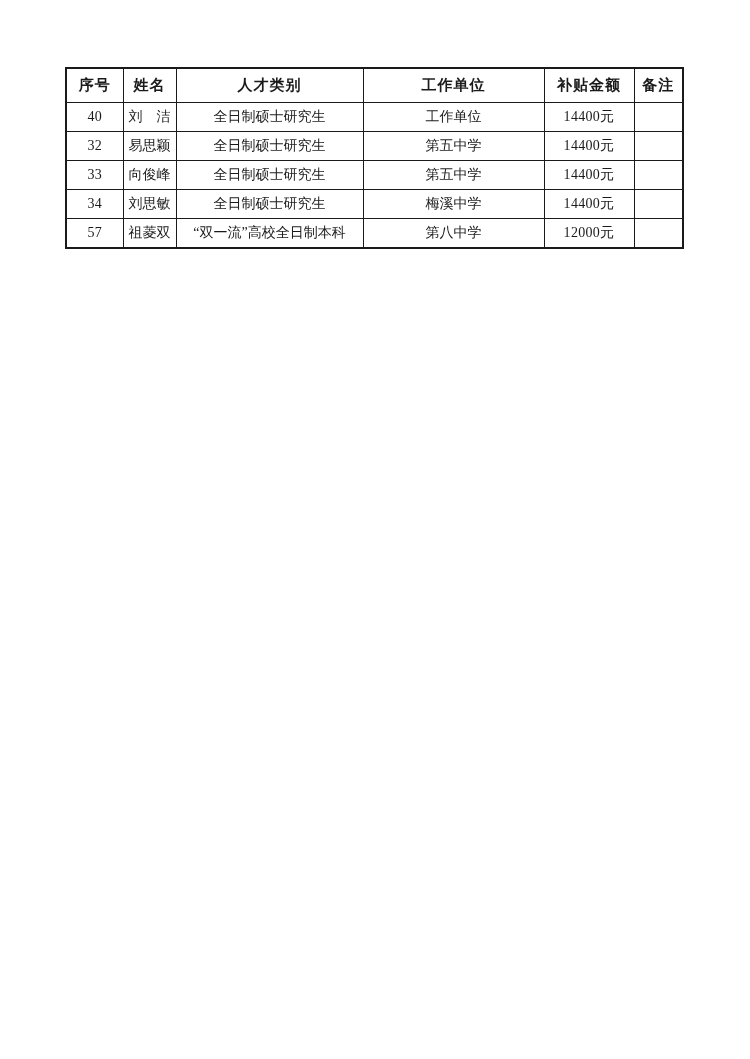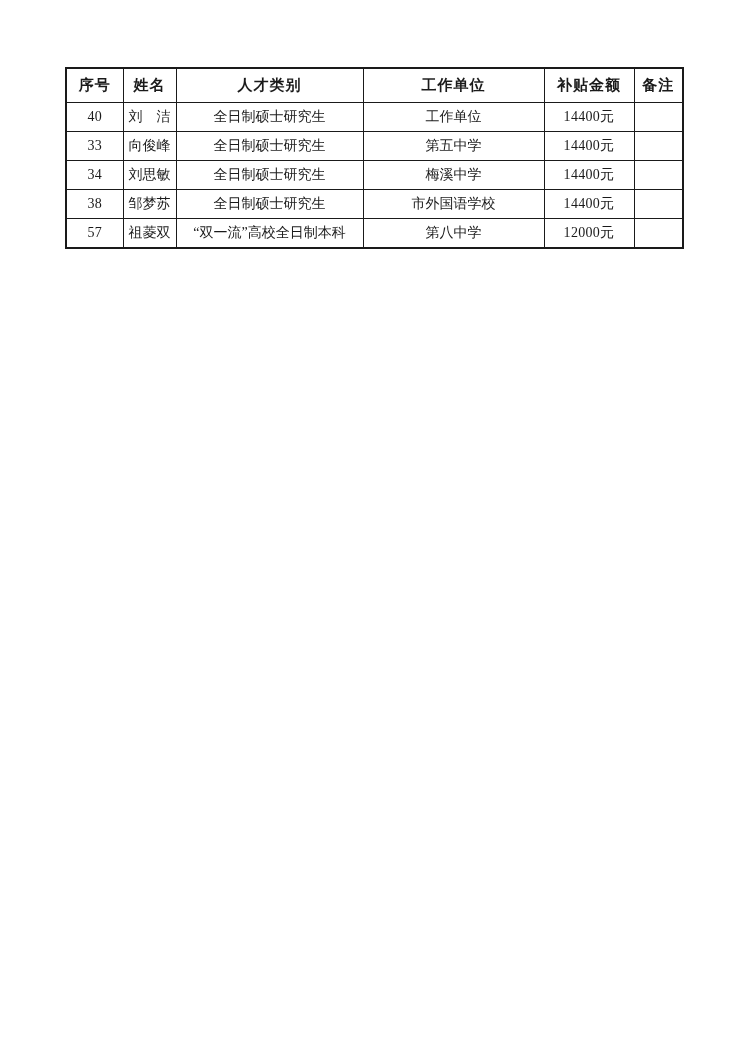--- a/index.html
+++ b/index.html
@@ -76,44 +76,44 @@
     <tbody>
         <tr>
           <td class="cell-no">40</td>
           <td class="cell-name">刘　洁</td>
           <td class="cell-category">全日制硕士研究生</td>
           <td class="cell-unit">工作单位</td>
           <td class="cell-amount">14400元</td>
           <td class="cell-note"></td>
         </tr>
         <tr>
+          <td class="cell-no">32</td>
+          <td class="cell-name">易思颖</td>
+          <td class="cell-category">全日制硕士研究生</td>
+          <td class="cell-unit">第五中学</td>
+          <td class="cell-amount">14400元</td>
+          <td class="cell-note"></td>
+        </tr>
+        <tr>
           <td class="cell-no">33</td>
           <td class="cell-name">向俊峰</td>
           <td class="cell-category">全日制硕士研究生</td>
           <td class="cell-unit">第五中学</td>
           <td class="cell-amount">14400元</td>
           <td class="cell-note"></td>
         </tr>
         <tr>
           <td class="cell-no">34</td>
           <td class="cell-name">刘思敏</td>
           <td class="cell-category">全日制硕士研究生</td>
           <td class="cell-unit">梅溪中学</td>
           <td class="cell-amount">14400元</td>
           <td class="cell-note"></td>
         </tr>
         <tr>
-          <td class="cell-no">38</td>
-          <td class="cell-name">邹梦苏</td>
-          <td class="cell-category">全日制硕士研究生</td>
-          <td class="cell-unit">市外国语学校</td>
-          <td class="cell-amount">14400元</td>
-          <td class="cell-note"></td>
-        </tr>
-        <tr>
           <td class="cell-no">57</td>
           <td class="cell-name">祖菱双</td>
           <td class="cell-category">“双一流”高校全日制本科</td>
           <td class="cell-unit">第八中学</td>
           <td class="cell-amount">12000元</td>
           <td class="cell-note"></td>
         </tr>
       </tbody>
   </table>
 </div>

